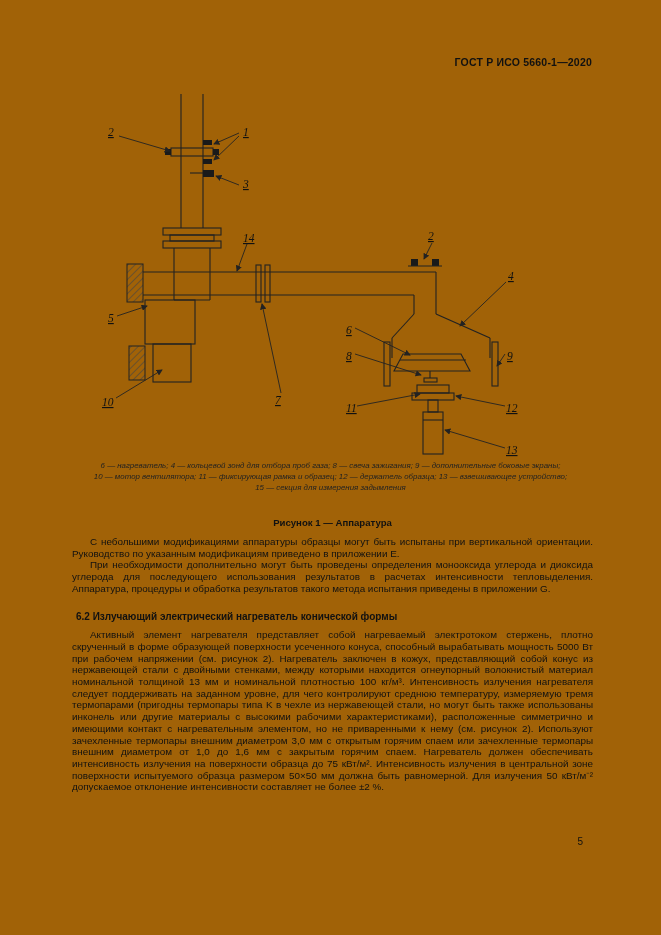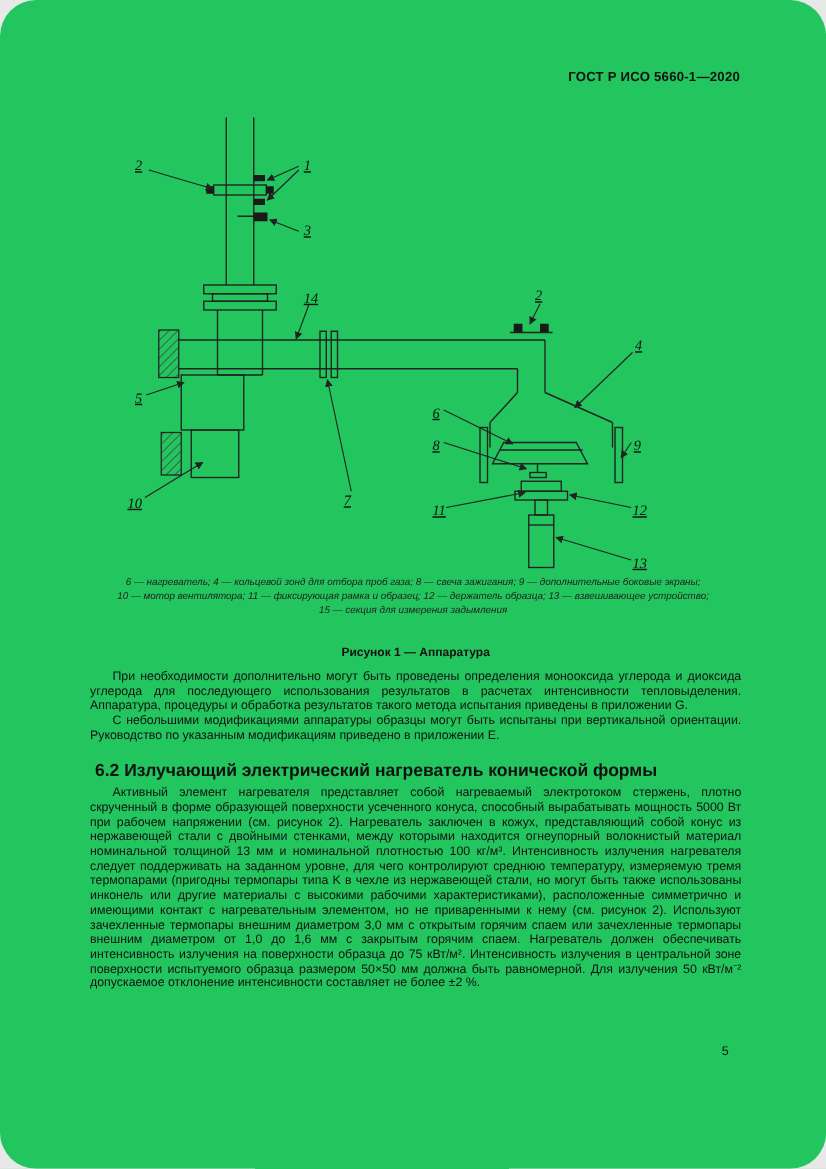--- a/index.html
+++ b/index.html
@@ -1,20 +1,20 @@
 <!DOCTYPE html>
 <html><head>
 <meta charset="utf-8">
 <style>
   * { margin:0; padding:0; box-sizing:border-box; }
   html,body { background:#e8e8e8; }
   body { font-family:"Liberation Sans", sans-serif; color:#111; }
   .page {
-    position:relative; width:661px; height:935px; background:#22c55e;
-    margin:0 auto; overflow:hidden;border-radius:29px;
+    position:relative; width:661px; height:935px; background:#a16207;
+    margin:0 auto; overflow:hidden;
   }
   .header {
     position:absolute; top:56px; right:69px;
     font-size:10.5px; font-weight:bold; letter-spacing:0.2px;
   }
   svg.diagram { position:absolute; top:88px; left:0; }
   .ln   { stroke:#222; fill:none; stroke-width:1.1; }
   .fill { fill:#1a1a1a; stroke:none; }
   .hatch{ fill:url(#hatch); stroke:#222; stroke-width:1; }
   .leader { stroke:#222; stroke-width:0.9; fill:none; }
@@ -29,21 +29,21 @@
   }
   .fig-caption {
     position:absolute; top:517px; left:72px; width:521px;
     text-align:center; font-size:9.6px;font-weight:bold;
   }
   .text-block {
     position:absolute; top:536px; left:72px; width:521px;
     font-size:9.9px; line-height:11.7px; text-align:justify;
   }
   .text-block p { text-indent:18px; }
-  .heading { font-size:14px; font-weight:bold; margin:16px 0 7px 4px; text-indent:0; }
+  .heading { font-size:10px; font-weight:bold; margin:16px 0 7px 4px; text-indent:0; }
   .page-number { position:absolute; top:836px; right:78px; font-size:10px; }
 </style>
 </head>
 <body>
 
 <div class="page">
 
   <div class="header">ГОСТ Р ИСО 5660-1—2020</div>
 
   <svg class="diagram" width="661" height="372" viewBox="0 0 661 372" xmlns="http://www.w3.org/2000/svg">
@@ -186,21 +186,21 @@
 
   <div class="legend">
     <div>6 — нагреватель; 4 — кольцевой зонд для отбора проб газа; 8 — свеча зажигания; 9 — дополнительные боковые экраны;</div>
     <div>10 — мотор вентилятора; 11 — фиксирующая рамка и образец; 12 — держатель образца; 13 — взвешивающее устройство;</div>
     <div>15 — секция для измерения задымления</div>
   </div>
 
   <div class="fig-caption">Рисунок 1 — Аппаратура</div>
 
   <div class="text-block">
+    <p>С небольшими модификациями аппаратуры образцы могут быть испытаны при вертикальной ориентации. Руководство по указанным модификациям приведено в приложении E.</p>
     <p>При необходимости дополнительно могут быть проведены определения монооксида углерода и диоксида углерода для последующего использования результатов в расчетах интенсивности тепловыделения. Аппаратура, процедуры и обработка результатов такого метода испытания приведены в приложении G.</p>
-    <p>С небольшими модификациями аппаратуры образцы могут быть испытаны при вертикальной ориентации. Руководство по указанным модификациям приведено в приложении E.</p>
     <div class="heading">6.2 Излучающий электрический нагреватель конической формы</div>
     <p>Активный элемент нагревателя представляет собой нагреваемый электротоком стержень, плотно скрученный в форме образующей поверхности усеченного конуса, способный вырабатывать мощность 5000 Вт при рабочем напряжении (см. рисунок 2). Нагреватель заключен в кожух, представляющий собой конус из нержавеющей стали с двойными стенками, между которыми находится огнеупорный волокнистый материал номинальной толщиной 13 мм и номинальной плотностью 100 кг/м³. Интенсивность излучения нагревателя следует поддерживать на заданном уровне, для чего контролируют среднюю температуру, измеряемую тремя термопарами (пригодны термопары типа K в чехле из нержавеющей стали, но могут быть также использованы инконель или другие материалы с высокими рабочими характеристиками), расположенные симметрично и имеющими контакт с нагревательным элементом, но не приваренными к нему (см. рисунок 2). Используют зачехленные термопары внешним диаметром 3,0 мм с открытым горячим спаем или зачехленные термопары внешним диаметром от 1,0 до 1,6 мм с закрытым горячим спаем. Нагреватель должен обеспечивать интенсивность излучения на поверхности образца до 75 кВт/м². Интенсивность излучения в центральной зоне поверхности испытуемого образца размером 50×50 мм должна быть равномерной. Для излучения 50 кВт/м⁻² допускаемое отклонение интенсивности составляет не более ±2 %.</p>
   </div>
 
   <div class="page-number">5</div>
 
 </div>
 
 </body></html>

